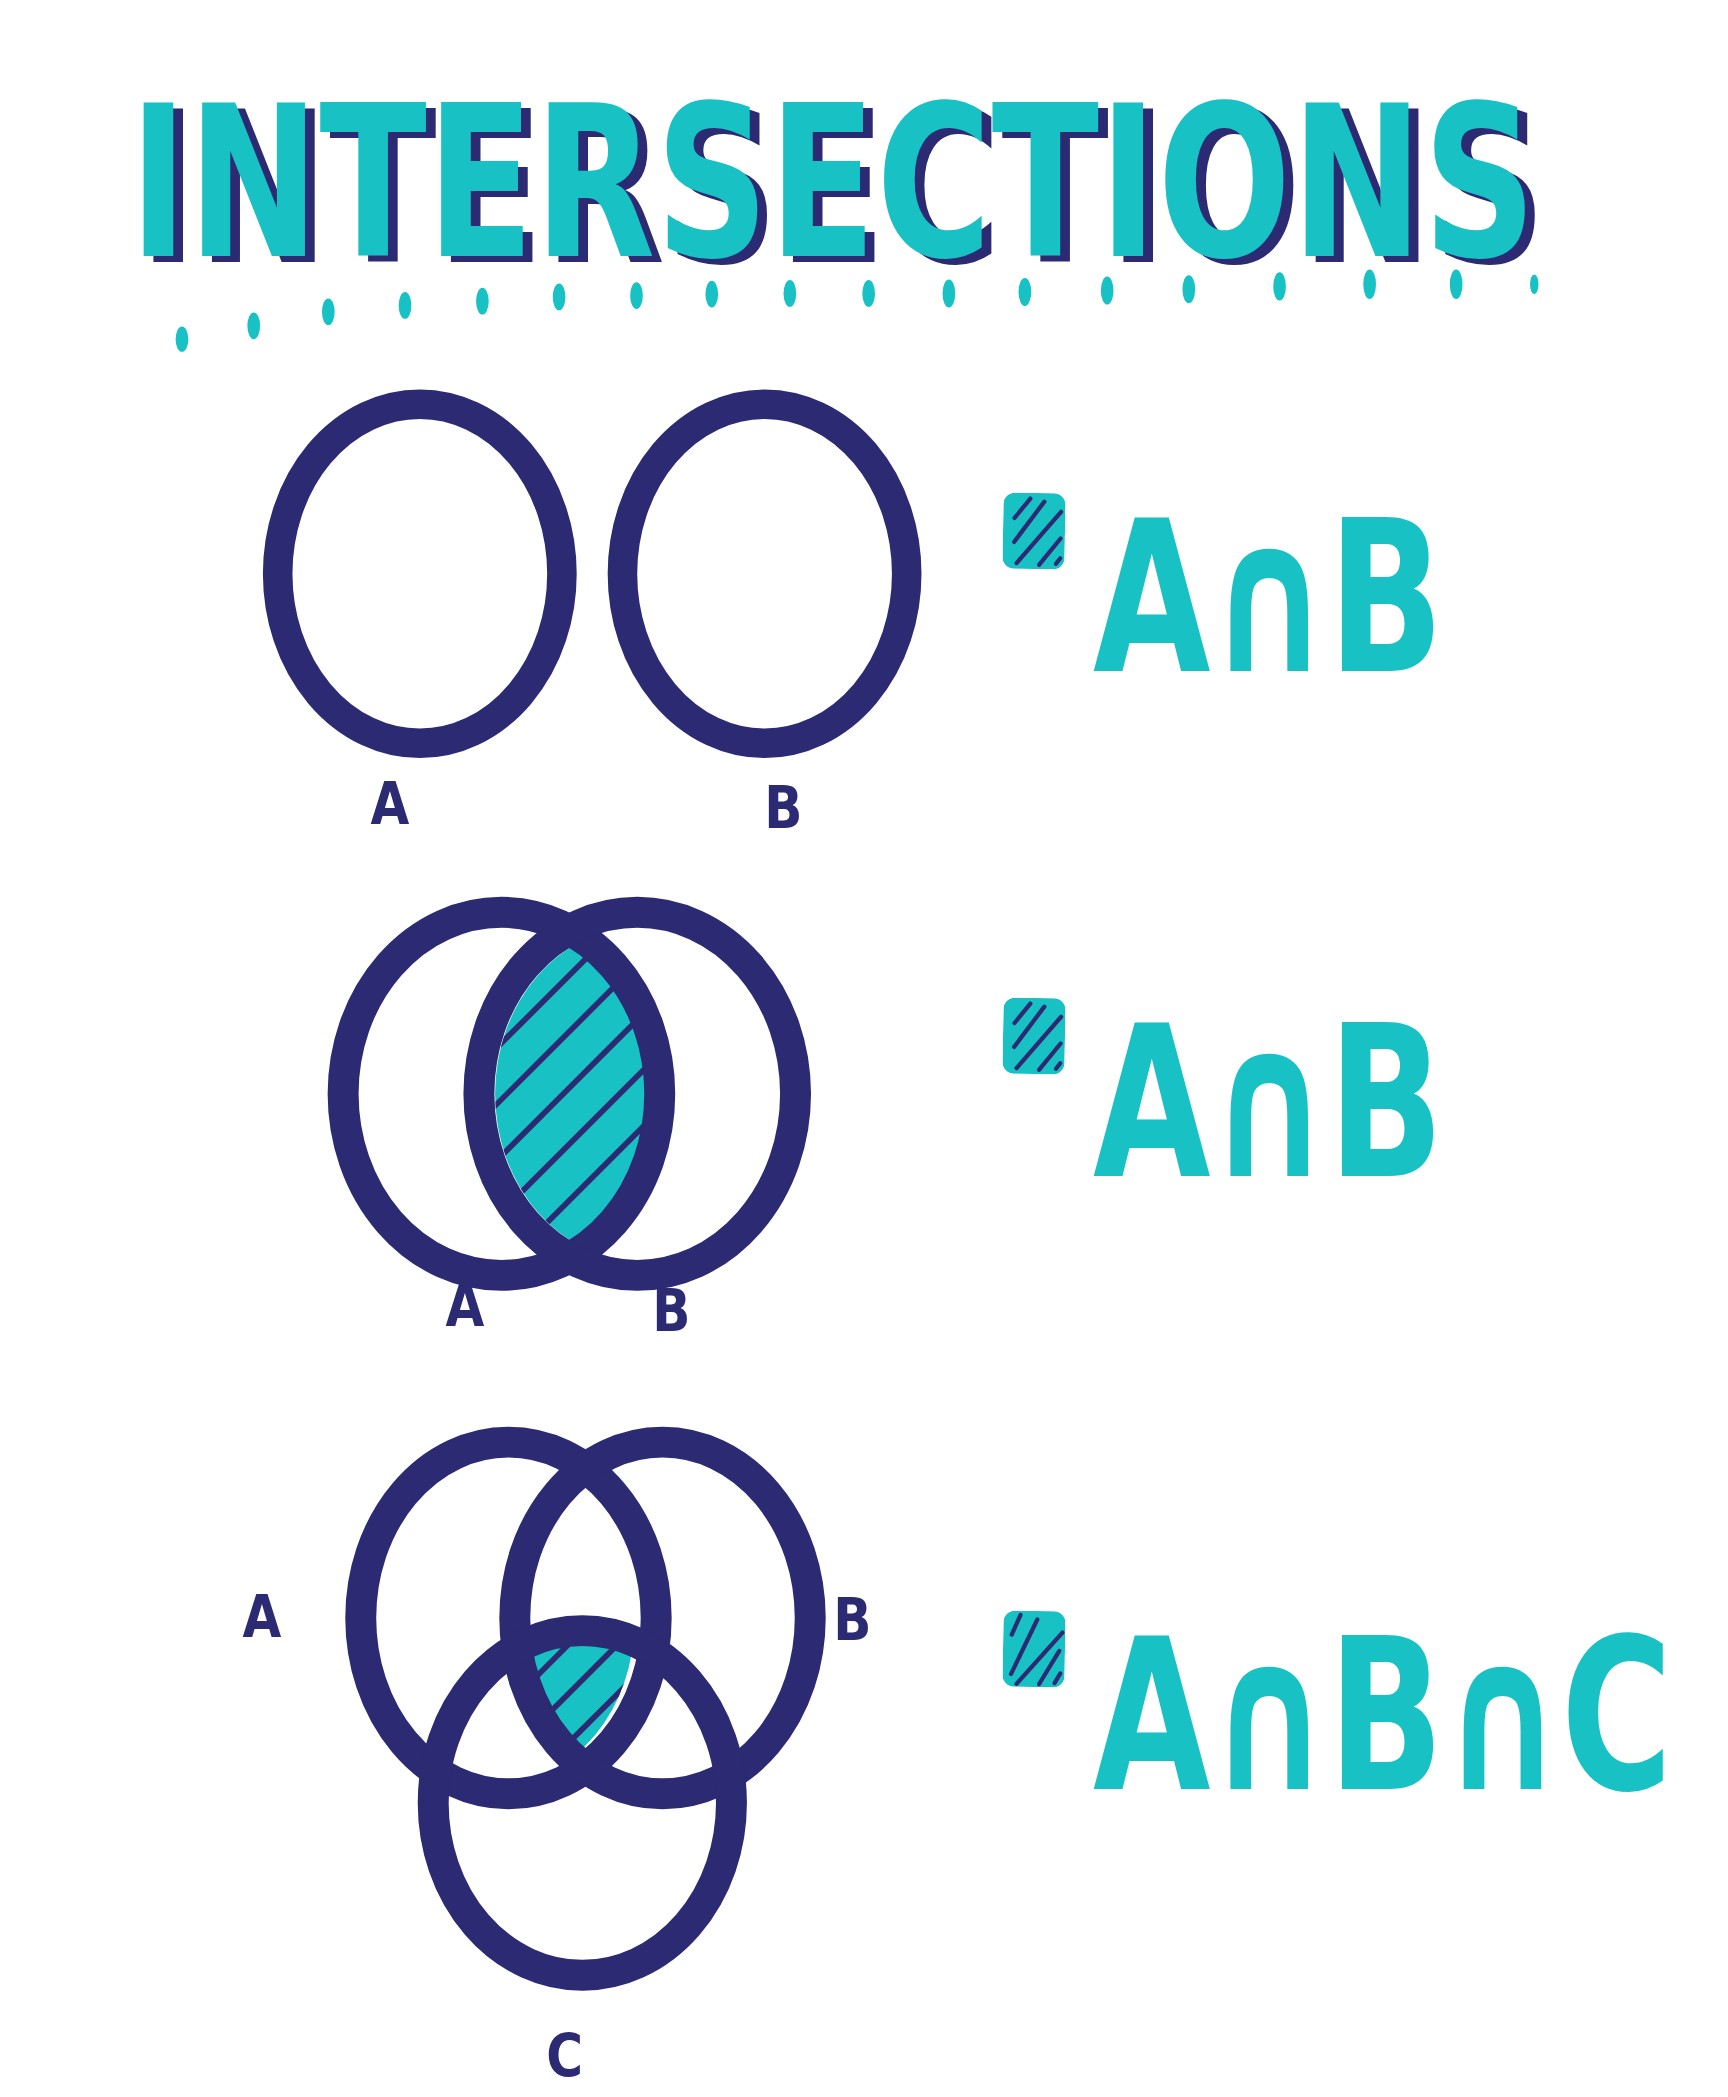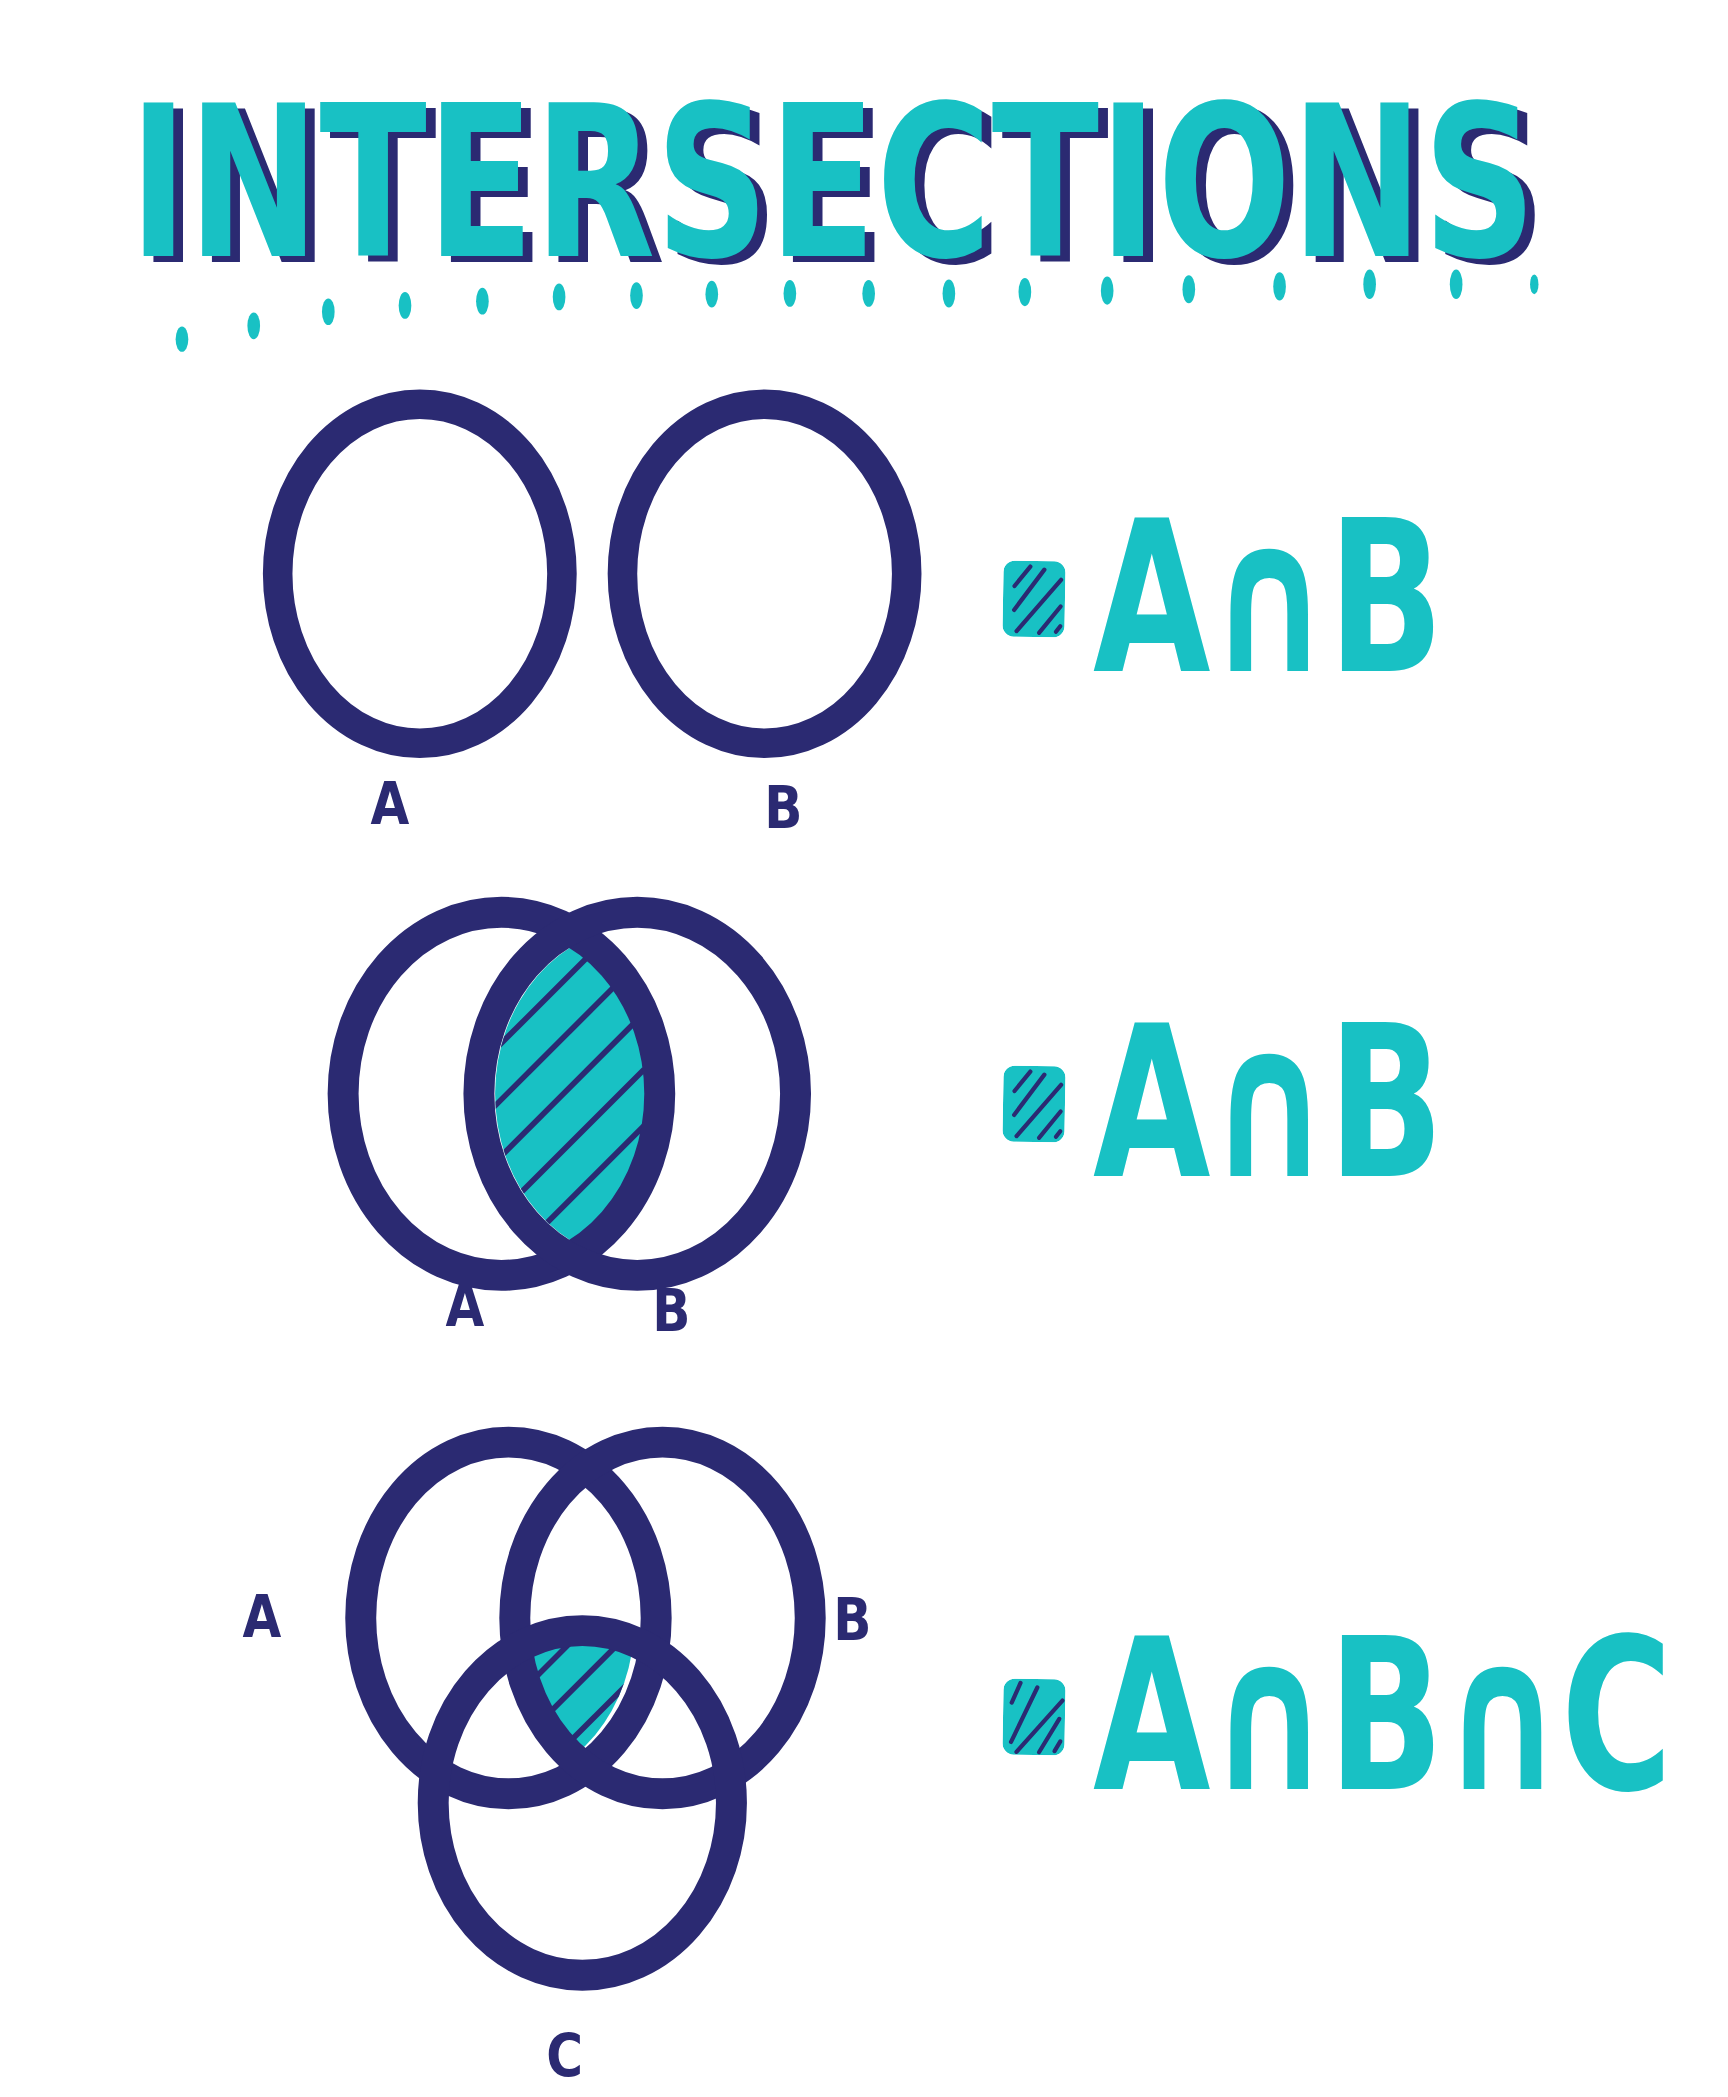--- a/index.html
+++ b/index.html
@@ -25,21 +25,21 @@
       left: 0; top: 0;
       width: 1728px;
       height: 366px;
     }
     .venn {
       position: absolute;
     }
     .legend {
       position: absolute;
       display: flex;
-      align-items: center;
+      align-items: flex-start;
     }
     .swatch {
       width: 62px;
       height: 76px;
       border-radius: 11.3px;
       position: relative;
       overflow: hidden;
       transform: rotate(1deg);
     }
     .legend-text {

